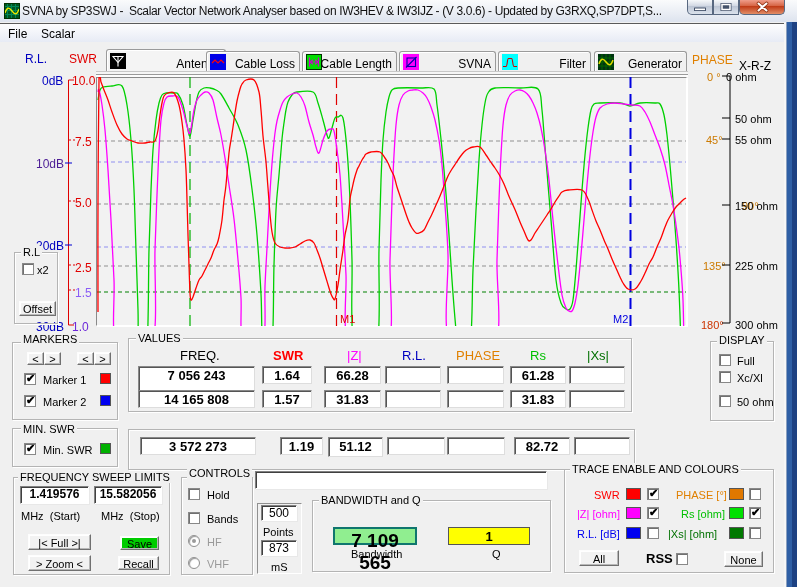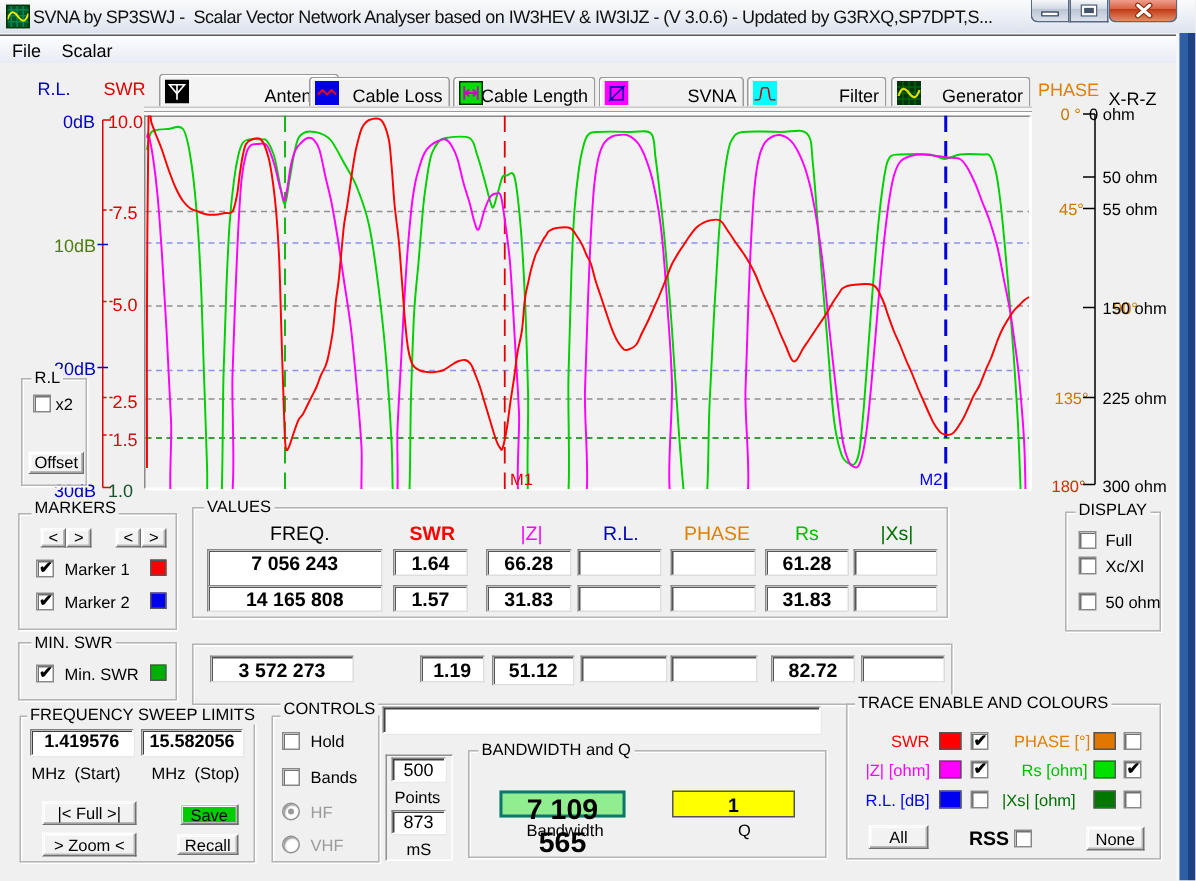--- a/index.html
+++ b/index.html
@@ -119,29 +119,29 @@
       </g>
       <path d="M1,10 C3,4 5,4 8,8 C11,12 13,12 15,6" stroke="#dd0" stroke-width="1.5" fill="none"></path>
     </svg>
     <span class="tabtxt">Generator</span>
   </div>
 <div class="abs" id="tabline"></div>
 
 <span class="lbl" style="left:25px;top:52px;color:#0000c0;font-size:12px">R.L.</span>
 <span class="lbl" style="left:69px;top:52px;color:#e00000;font-size:12px">SWR</span>
 <span class="lbl" style="left:42px;top:74px;color:#0000c0;font-size:12px">0dB</span>
-<span class="lbl" style="left:36px;top:157px;color:#4d7c0f;font-size:12px">10dB</span>
+<span class="lbl" style="left:36px;top:157px;color:#4c1d95;font-size:12px">10dB</span>
 <span class="lbl" style="left:36px;top:239px;color:#0000c0;font-size:12px">20dB</span>
 <span class="lbl" style="left:36px;top:320px;color:#0000c0;font-size:12px">30dB</span>
 <span class="lbl" style="left:72px;top:74px;color:#e00000;font-size:12px">10.0</span>
 <span class="lbl" style="left:75px;top:135px;color:#e00000;font-size:12px">7.5</span>
 <span class="lbl" style="left:75px;top:196px;color:#e00000;font-size:12px">5.0</span>
 <span class="lbl" style="left:75px;top:261px;color:#e00000;font-size:12px">2.5</span>
-<span class="lbl" style="left:75px;top:286px;color:#b91c1c;font-size:12px">1.5</span>
-<span class="lbl" style="left:72px;top:320px;color:#14532d;font-size:12px">1.0</span>
+<span class="lbl" style="left:75px;top:286px;color:#8b5cf6;font-size:12px">1.5</span>
+<span class="lbl" style="left:72px;top:320px;color:#6d28d9;font-size:12px">1.0</span>
 <svg class="abs" style="left:60px;top:75px" width="20" height="255">
 <g stroke="#e00000" fill="none">
       <path d="M8.5,5 V250 M8.5,5 H14 M8.5,250 H14"></path>
       <path d="M8,65 H15 M8,126 H15 M8,190 H15 M8,215 H15" stroke-dasharray="3,2"></path>
     </g>
 <g stroke="#0000d0">
       <path d="M5,88 H12 M5,170 H12"></path>
     </g>
 </svg>
 
@@ -231,21 +231,21 @@
 <div class="abs vbox" style="left:569px;top:366px;width:56px;height:18px"></div>
 <div class="abs vbox" style="left:138px;top:390px;width:117px;height:18px">14 165 808</div>
 <div class="abs vbox" style="left:262px;top:390px;width:50px;height:18px">1.57</div>
 <div class="abs vbox" style="left:324px;top:390px;width:57px;height:18px">31.83</div>
 <div class="abs vbox" style="left:385px;top:390px;width:56px;height:18px"></div>
 <div class="abs vbox" style="left:447px;top:390px;width:57px;height:18px"></div>
 <div class="abs vbox" style="left:510px;top:390px;width:56px;height:18px">31.83</div>
 <div class="abs vbox" style="left:569px;top:390px;width:56px;height:18px"></div>
 
 <div class="abs grp" style="left:128px;top:429px;width:507px;height:41px"></div>
-<div class="abs vbox" style="left:140px;top:437px;width:96px;height:18px">3 572 273</div>
+<div class="abs vbox" style="left:140px;top:437px;width:116px;height:18px">3 572 273</div>
 <div class="abs vbox" style="left:280px;top:437px;width:43px;height:18px">1.19</div>
 <div class="abs vbox" style="left:328px;top:437px;width:55px;height:20px">51.12</div>
 <div class="abs vbox" style="left:387px;top:437px;width:58px;height:18px"></div>
 <div class="abs vbox" style="left:447px;top:437px;width:58px;height:18px"></div>
 <div class="abs vbox" style="left:514px;top:437px;width:56px;height:18px">82.72</div>
 <div class="abs vbox" style="left:574px;top:437px;width:56px;height:18px"></div>
 
 <div class="abs grp" style="left:710px;top:341px;width:64px;height:80px"></div>
 <span class="gtit" style="left:717px;top:334px">DISPLAY</span>
 <div class="abs cb" style="left:719px;top:354px"></div>

